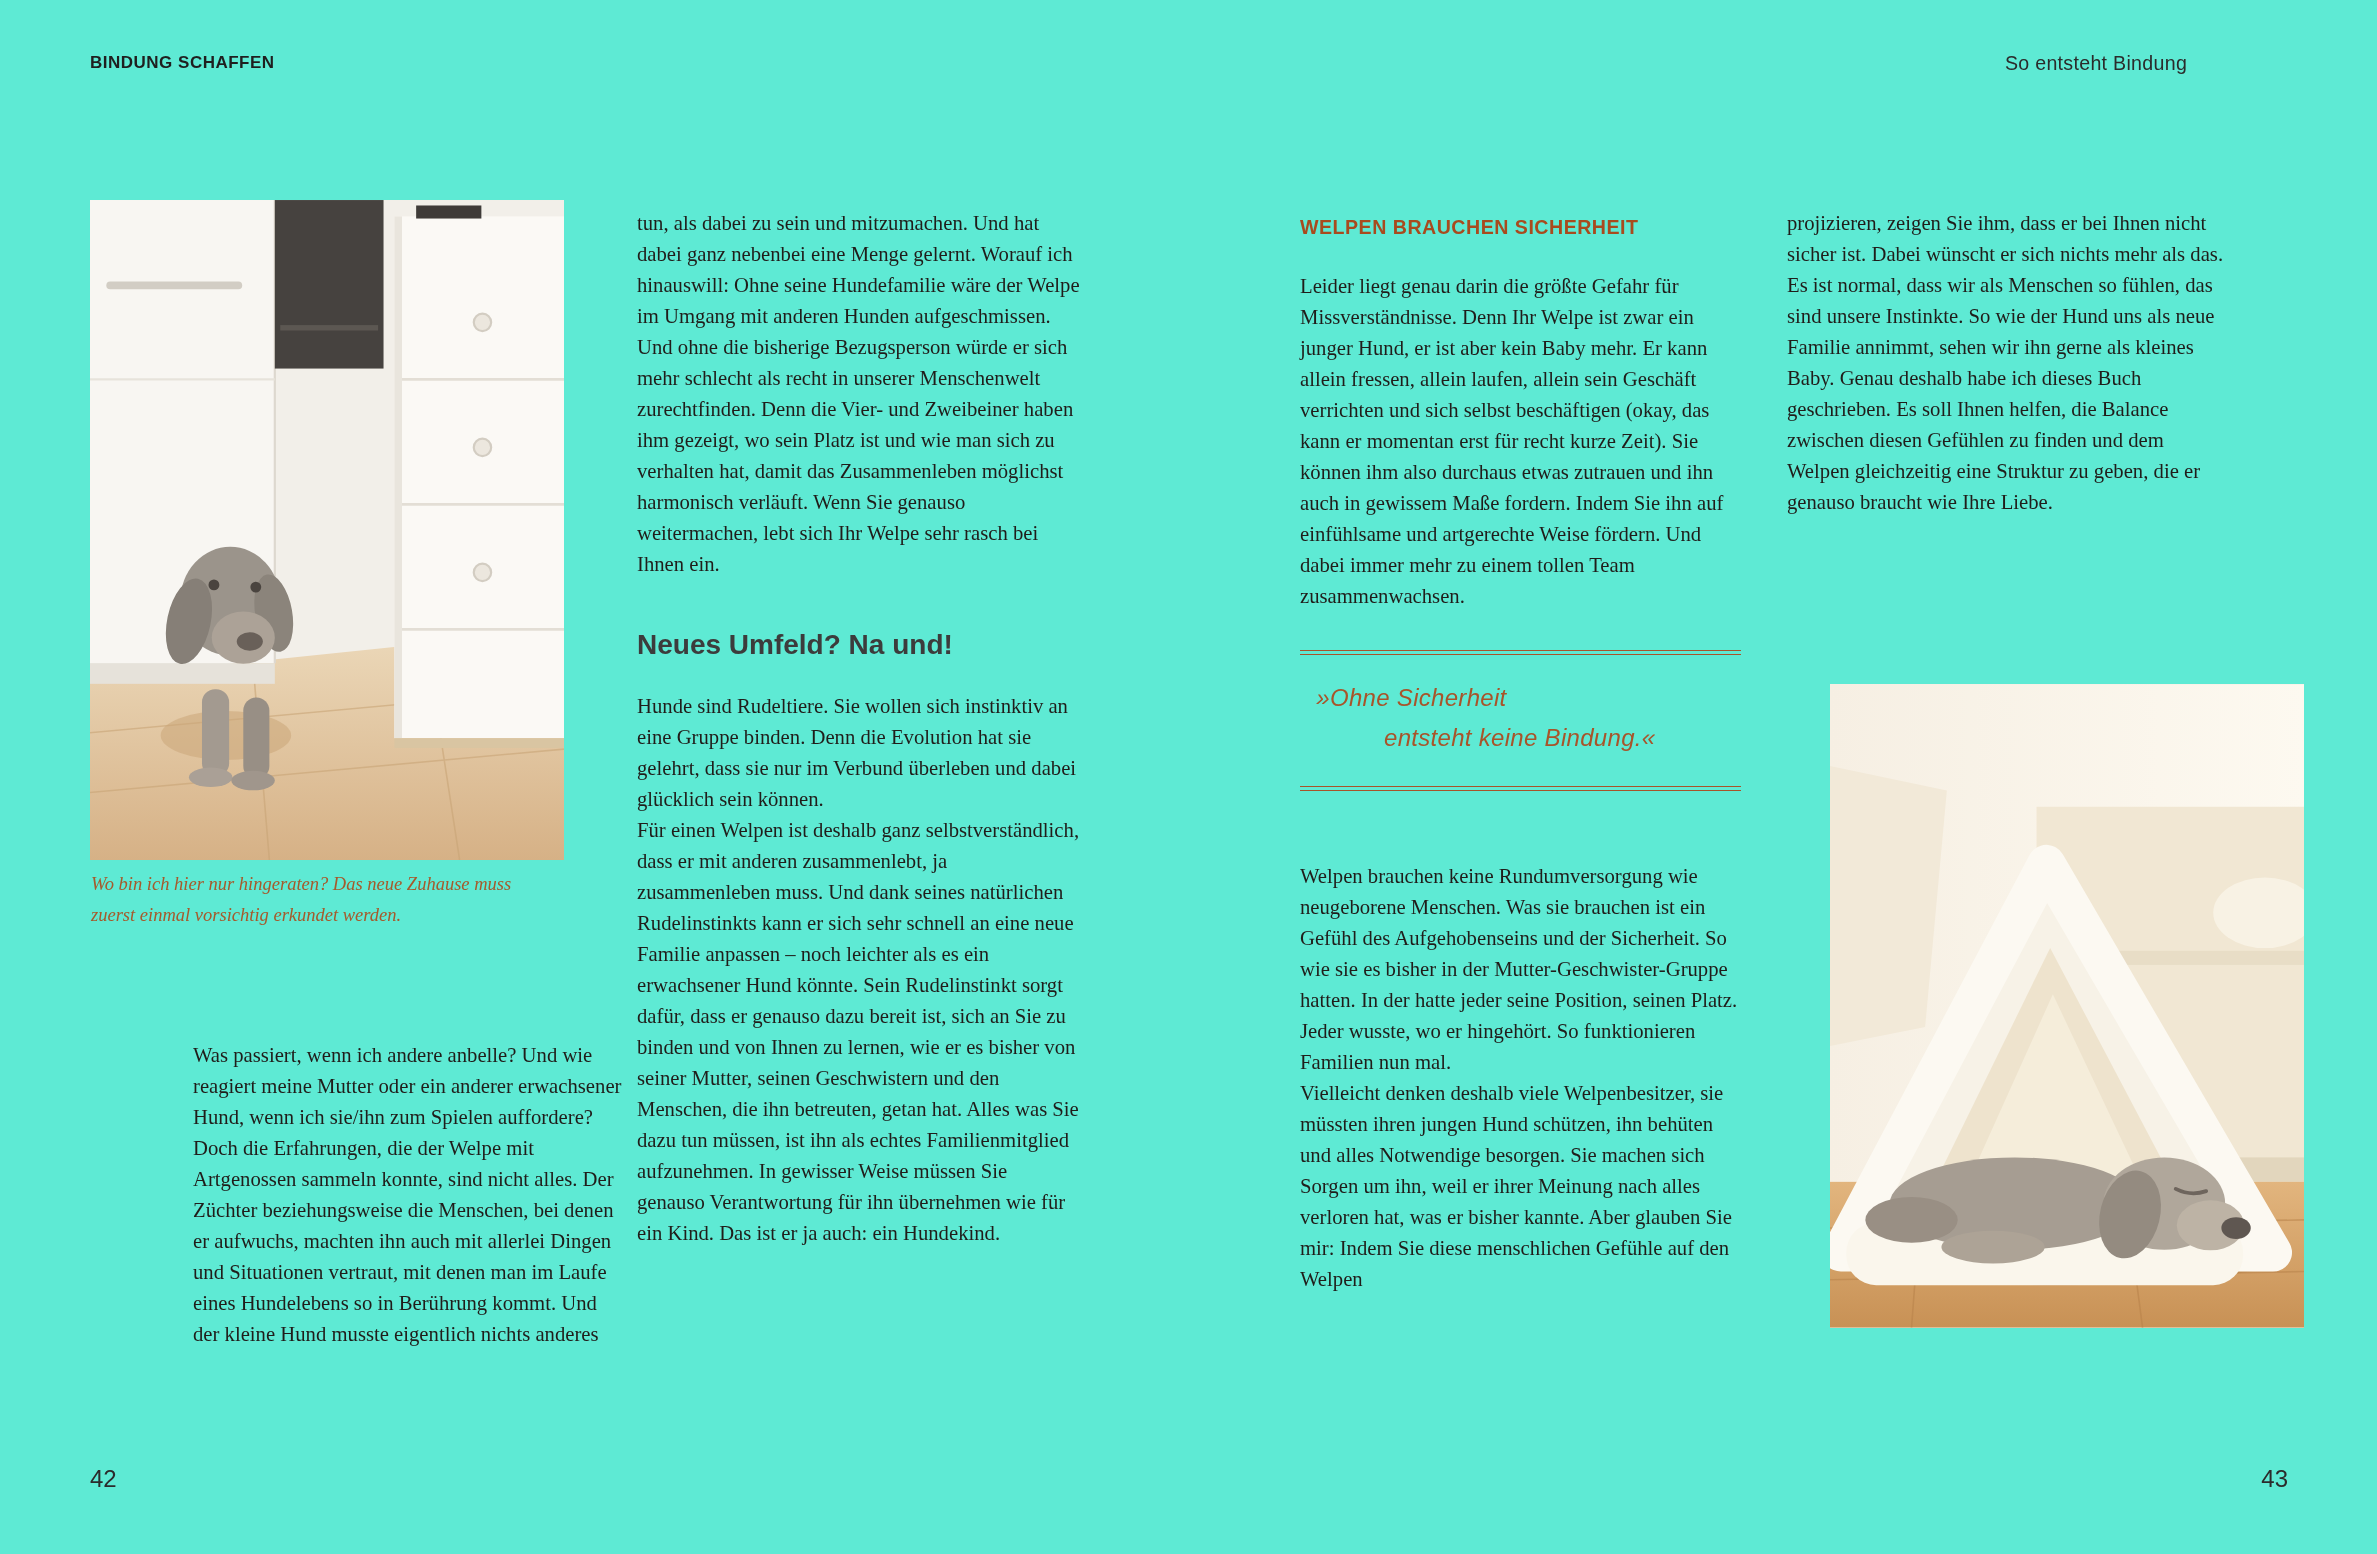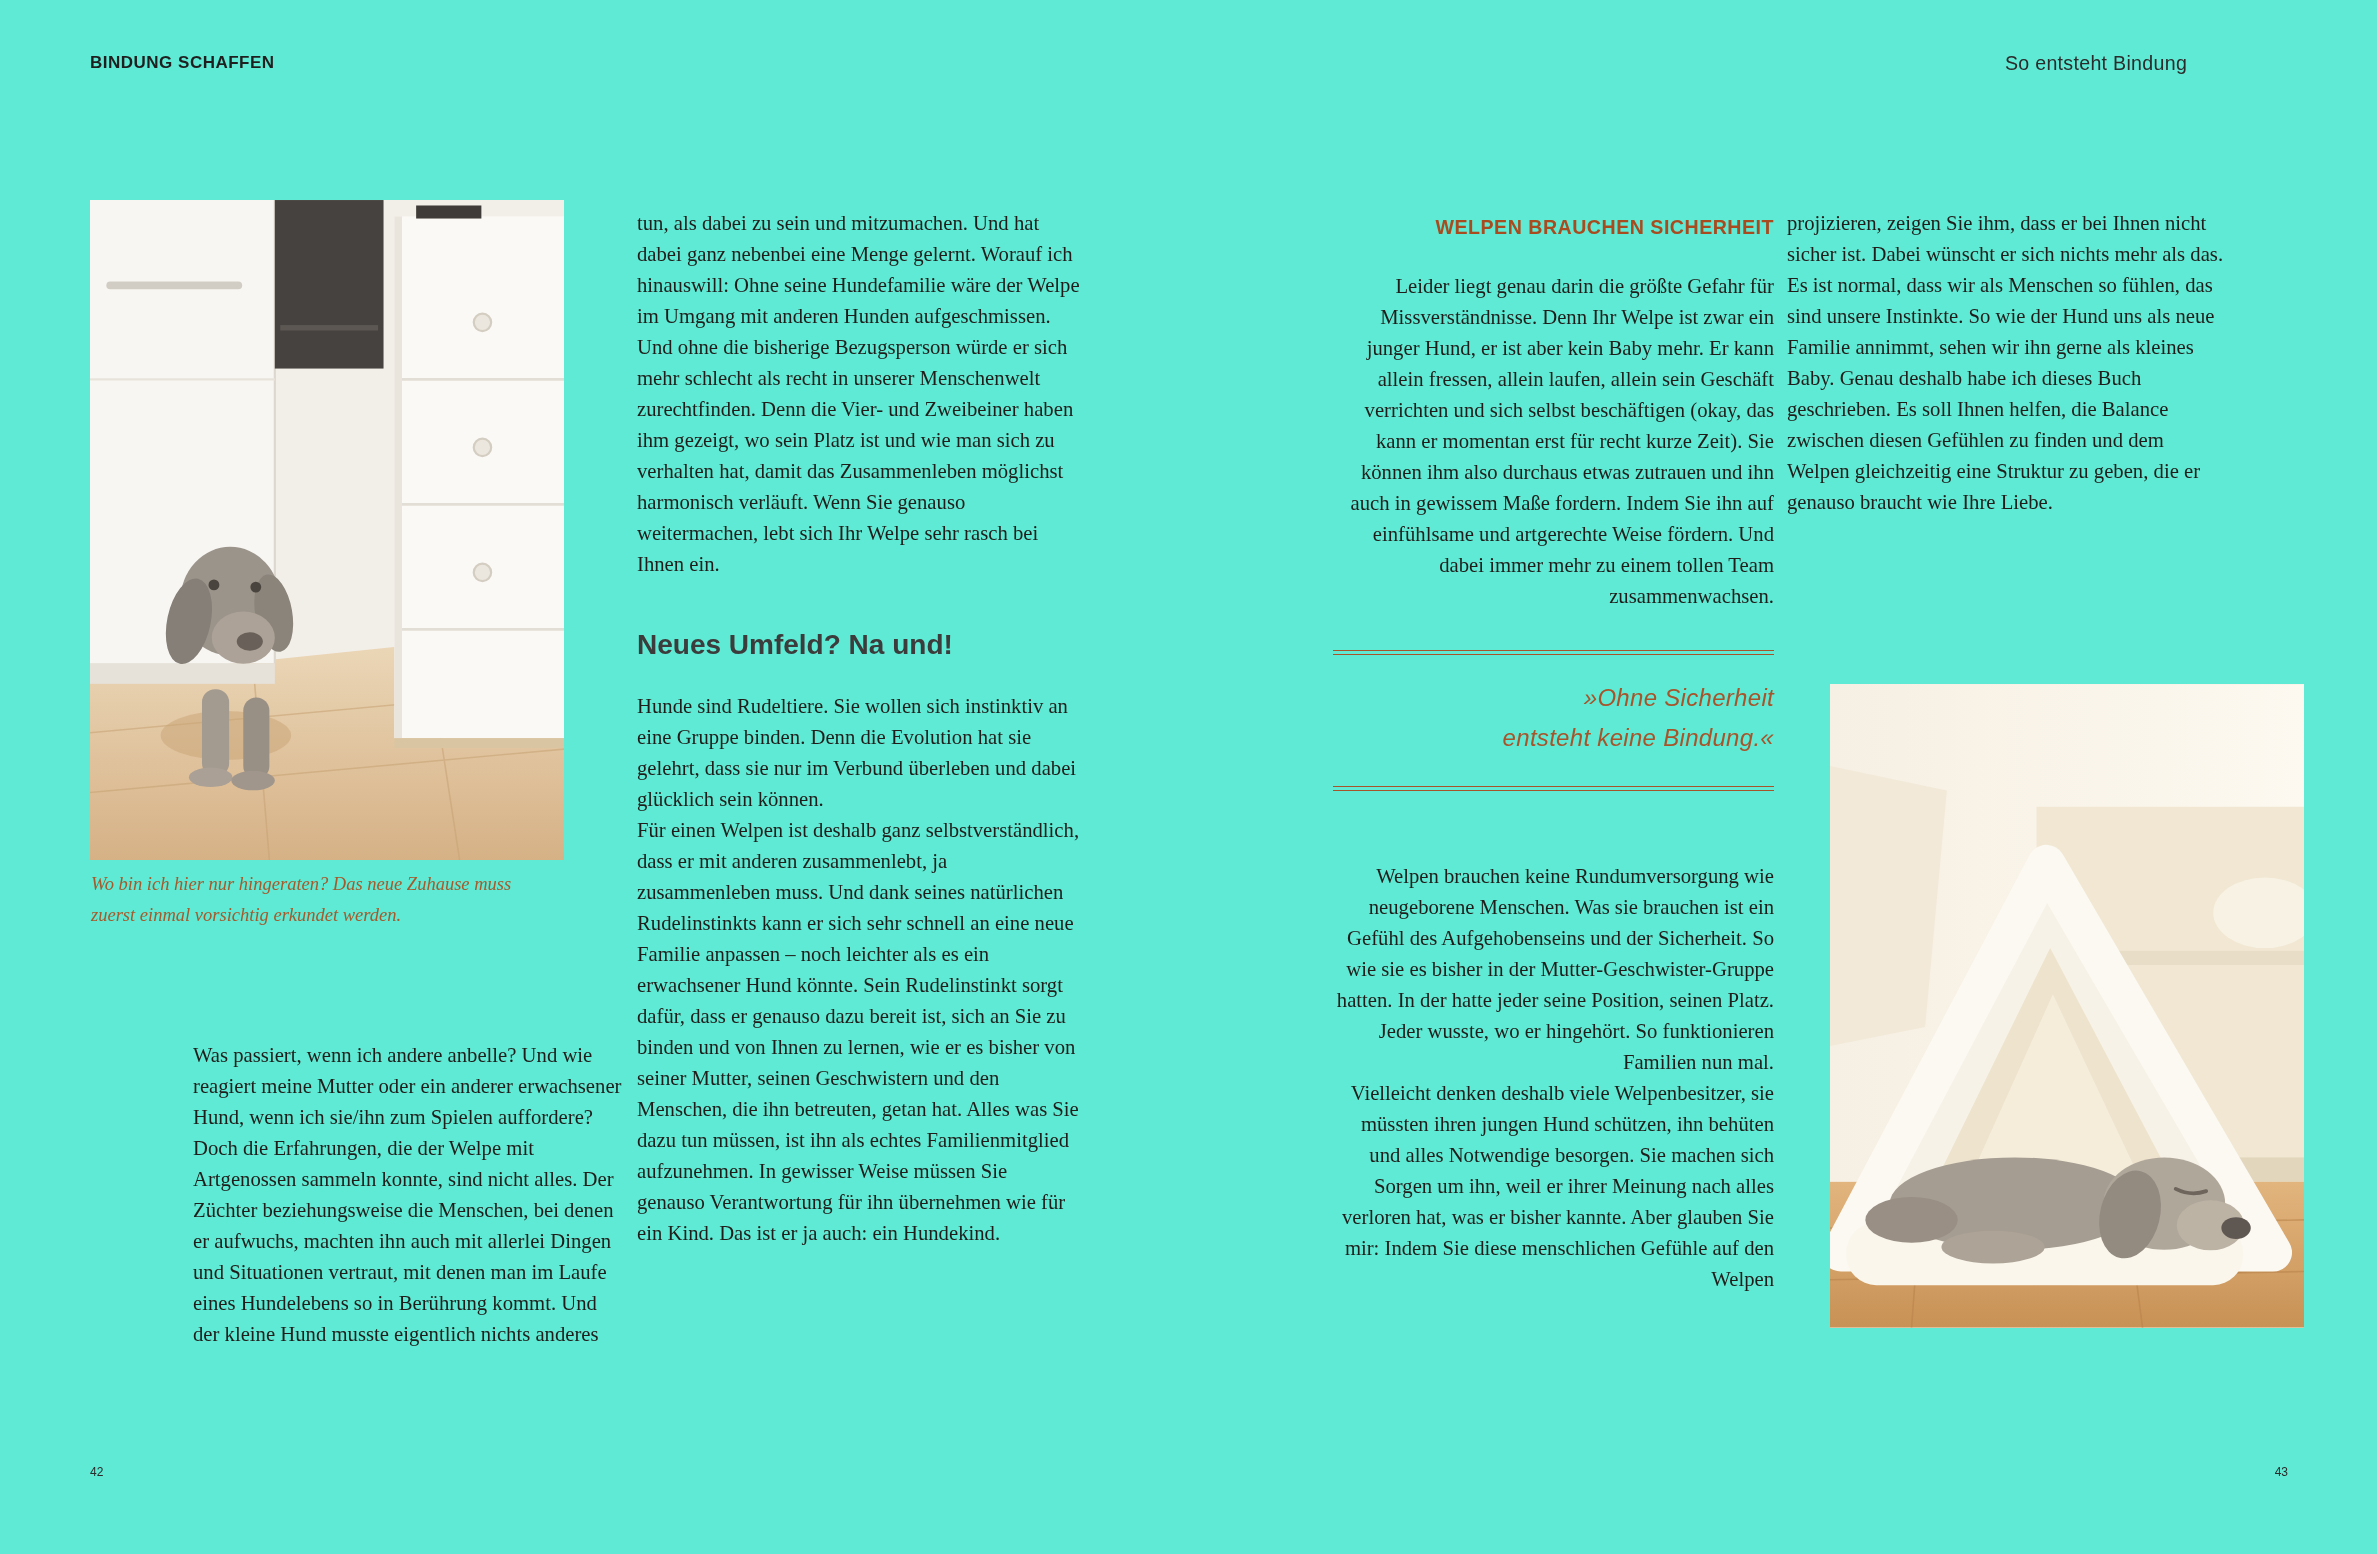--- a/index.html
+++ b/index.html
@@ -62,21 +62,21 @@
   .pull-quote-text{
     font-family:"Liberation Sans",sans-serif;font-style:italic;font-weight:300;
     font-size:24px;line-height:40px;color:var(--accent);
     letter-spacing:0.3px;margin:23px 0 28px 0;
   }
   .pq-line1{padding-left:16.3px;}
   .pq-line2{padding-left:84px;}
 
   .page-number{
     position:absolute;font-family:"Liberation Sans",sans-serif;
-    font-size:12px;color:#2b2b2b;
+    font-size:24px;color:#2b2b2b;
   }
   .page-number.left{left:90px;top:1465px;}
   .page-number.right{left:2220px;top:1465px;width:68px;text-align:right;}
 </style>
 </head>
 <body>
 
 <div class="spread">
 
   <div class="running-head-left">BINDUNG SCHAFFEN</div>
@@ -152,21 +152,21 @@
 
   <div class="body-col" style="left:637px;top:208px;width:443px;">
     <p>tun, als dabei zu sein und mitzumachen. Und hat dabei ganz nebenbei eine Menge gelernt. Worauf ich hinauswill: Ohne seine Hundefamilie wäre der Welpe im Umgang mit anderen Hunden aufgeschmissen. Und ohne die bisherige Bezugsperson würde er sich mehr schlecht als recht in unserer Menschenwelt zurechtfinden. Denn die Vier- und Zweibeiner haben ihm gezeigt, wo sein Platz ist und wie man sich zu verhalten hat, damit das Zusammenleben möglichst harmonisch verläuft. Wenn Sie genauso weitermachen, lebt sich Ihr Welpe sehr rasch bei Ihnen ein.</p>
     <h2 class="section-heading-dark">Neues Umfeld? Na und!</h2>
     <p>Hunde sind Rudeltiere. Sie wollen sich instinktiv an eine Gruppe binden. Denn die Evolution hat sie gelehrt, dass sie nur im Verbund überleben und dabei glücklich sein können.</p>
     <p>Für einen Welpen ist deshalb ganz selbstverständlich, dass er mit anderen zusammenlebt, ja zusammenleben muss. Und dank seines natürlichen Rudelinstinkts kann er sich sehr schnell an eine neue Familie anpassen – noch leichter als es ein erwachsener Hund könnte. Sein Rudelinstinkt sorgt dafür, dass er genauso dazu bereit ist, sich an Sie zu binden und von Ihnen zu lernen, wie er es bisher von seiner Mutter, seinen Geschwistern und den Menschen, die ihn betreuten, getan hat. Alles was Sie dazu tun müssen, ist ihn als echtes Familienmitglied aufzunehmen. In gewisser Weise müssen Sie genauso Verantwortung für ihn übernehmen wie für ein Kind. Das ist er ja auch: ein Hundekind.</p>
   </div>
 
   <div class="page-number left">42</div>
 
-  <div class="body-col" style="left:1333px;top:215px;width:441px;text-align:right;">
+  <div class="body-col" style="left:1300px;top:215px;width:441px;">
     <h2 class="section-heading-orange">WELPEN BRAUCHEN SICHERHEIT</h2>
     <p>Leider liegt genau darin die größte Gefahr für Missverständnisse. Denn Ihr Welpe ist zwar ein junger Hund, er ist aber kein Baby mehr. Er kann allein fressen, allein laufen, allein sein Geschäft verrichten und sich selbst beschäftigen (okay, das kann er momentan erst für recht kurze Zeit). Sie können ihm also durchaus etwas zutrauen und ihn auch in gewissem Maße fordern. Indem Sie ihn auf einfühlsame und artgerechte Weise fördern. Und dabei immer mehr zu einem tollen Team zusammenwachsen.</p>
 
     <div class="pull-quote">
       <div class="double-rule"></div>
       <div class="pull-quote-text">
         <div class="pq-line1">»Ohne Sicherheit</div>
         <div class="pq-line2">entsteht keine Bindung.«</div>
       </div>
       <div class="double-rule"></div>

